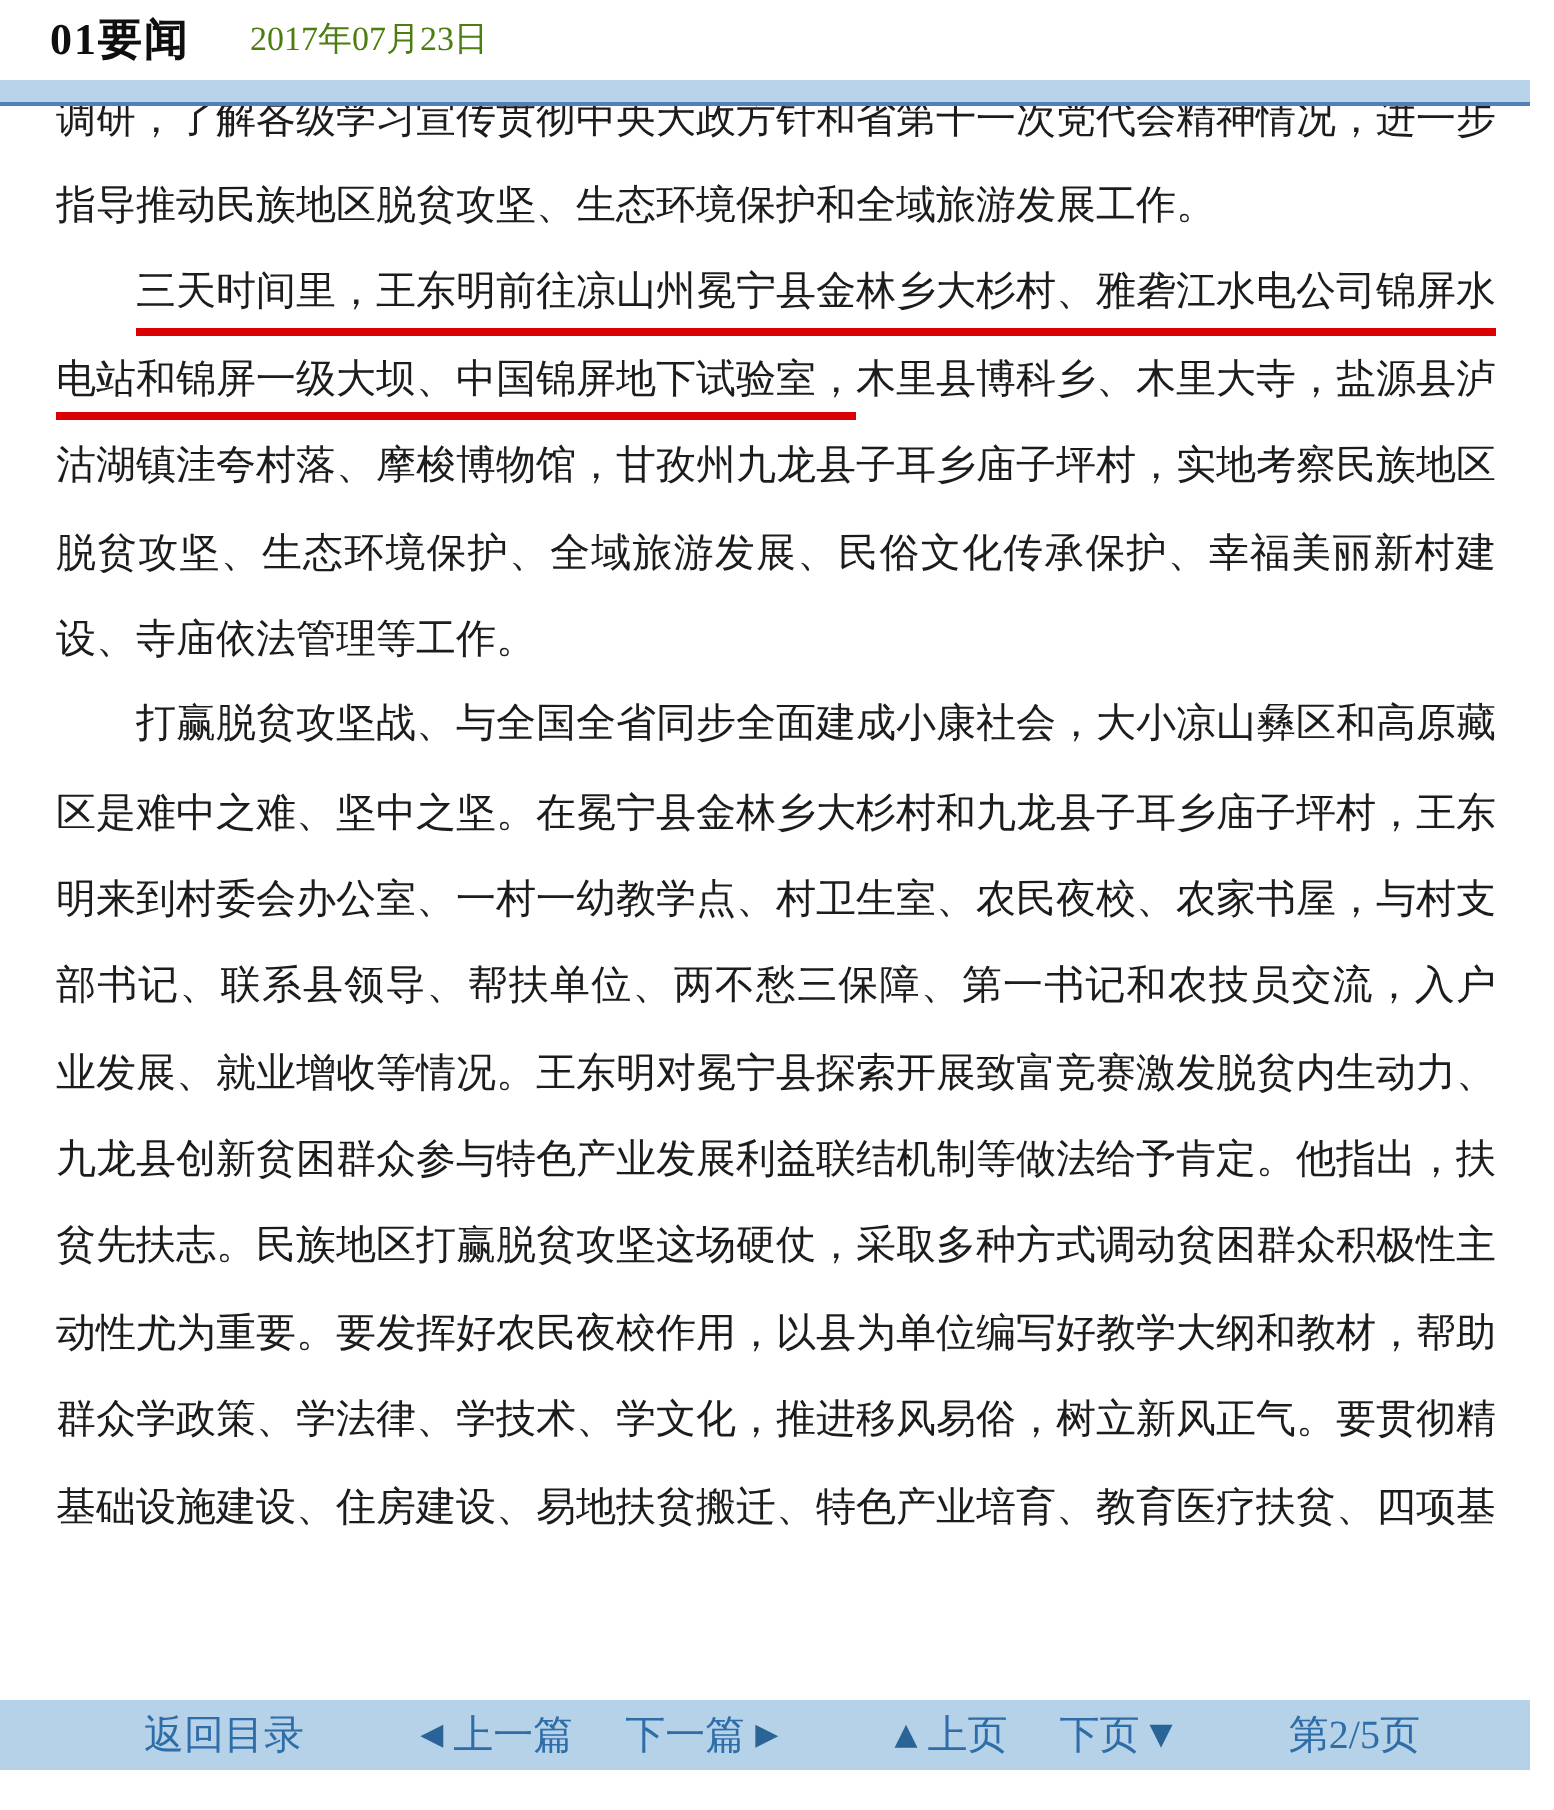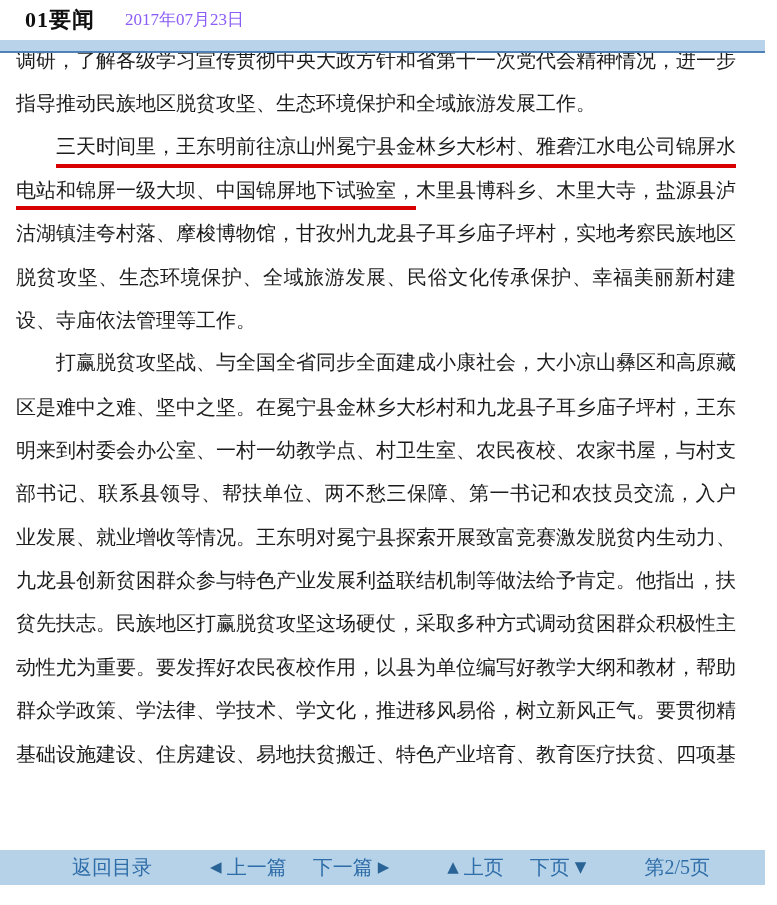--- a/index.html
+++ b/index.html
@@ -28,38 +28,38 @@
   }
   .section-title {
     font-size: 22px;
     font-weight: 700;
     color: #0f0f0f;
     line-height: 26px;
     letter-spacing: 1px;
   }
   .doc-date {
     font-size: 17px;
-    color: #8b5cf6;
+    color: #4d7c0f;
     margin-left: 30px;
     line-height: 24px;
   }
   .header-bar {
     position: relative;
     z-index: 2;
     width: 765px;
     height: 11px;
     background: #b9d3ea;
     border-bottom: 2px solid #4f81b5;
   }
   
   .article {
     position: relative;
     z-index: 1;
     margin-top: -14px;
-    padding-left: 16px;
+    padding-left: 28px;
     width: 720px;
     font-size: 20px;
     color: #1c1c1c;
   }
   .line {
     height: 43.35px;
     line-height: 43.35px;
     white-space: nowrap;
     text-align: left;
   }

